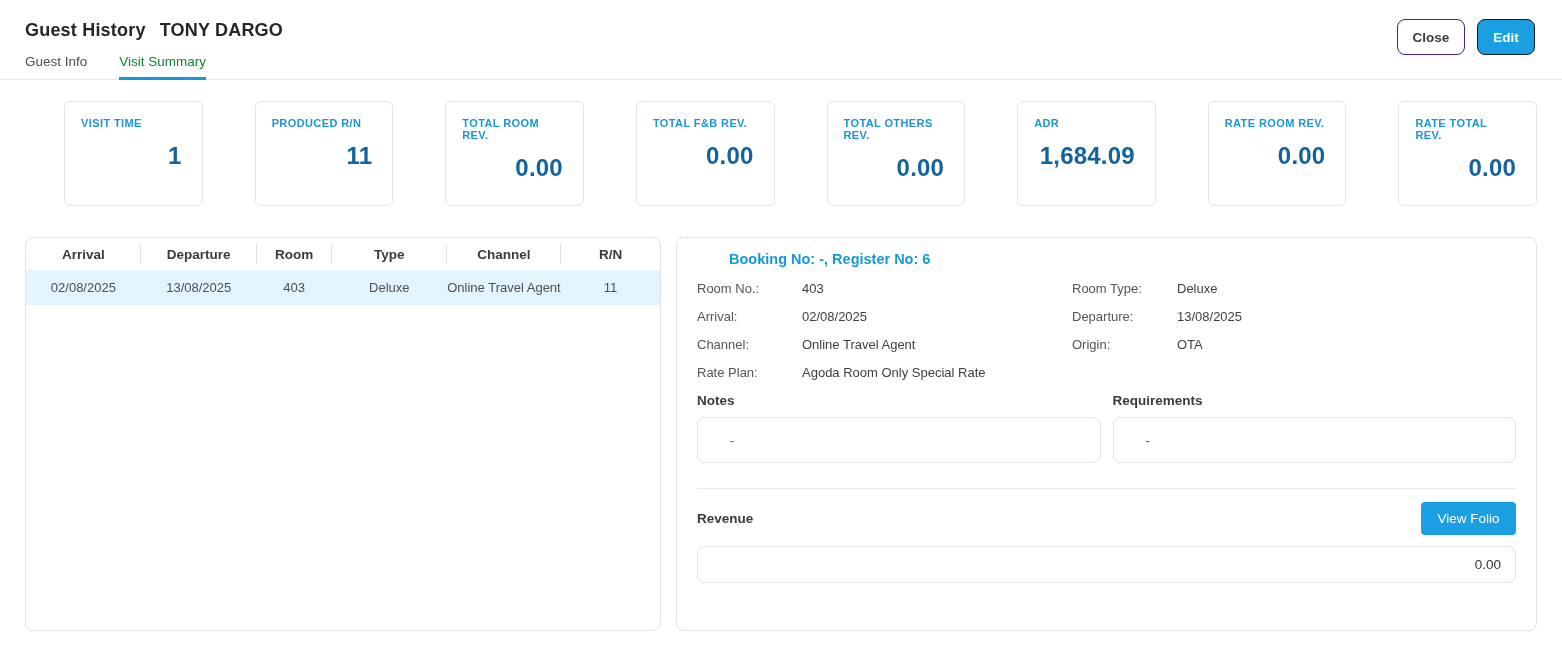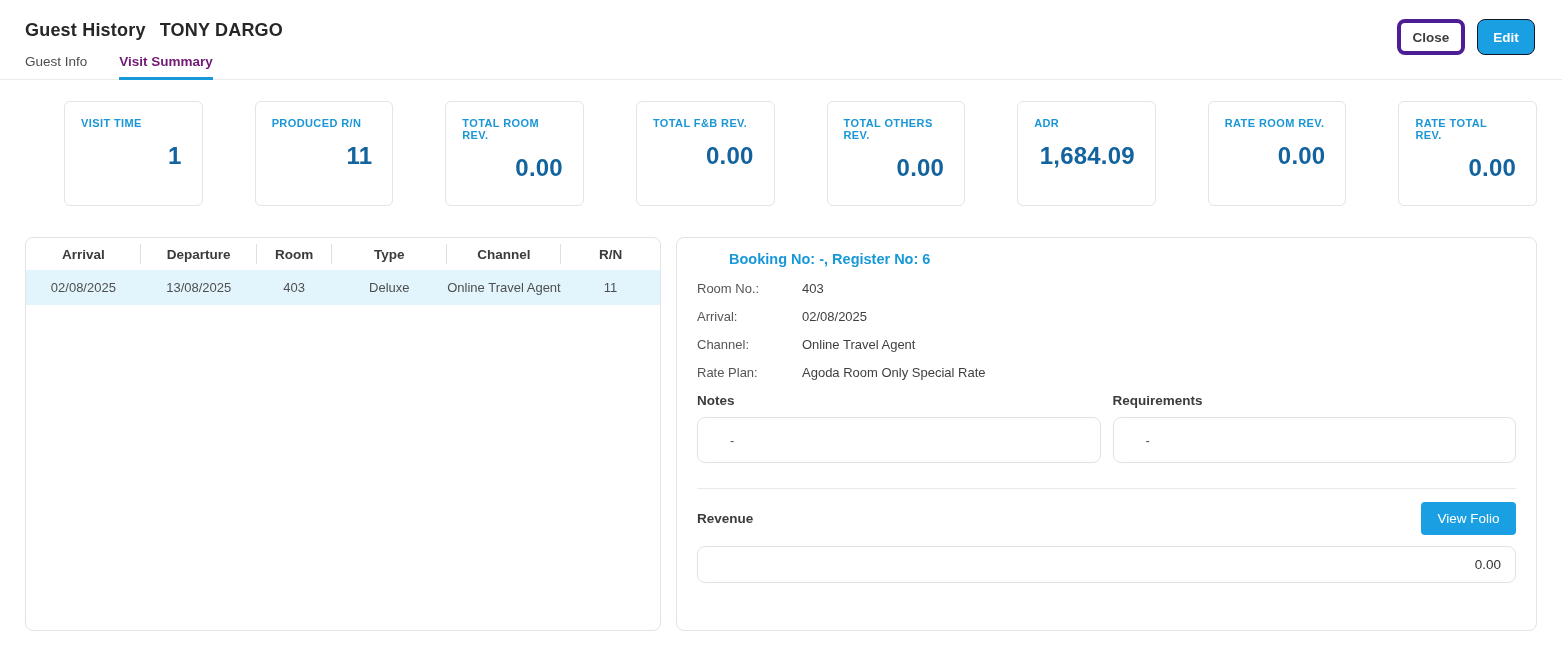--- a/index.html
+++ b/index.html
@@ -10,27 +10,27 @@
     color:#2b2b2b; position:relative; overflow:hidden;
   }
   .page { width:1562px; height:659px; position:relative; background:#fff; }
 
   
   .topbar { padding:20px 25px 0 25px; position:relative; }
   .page-title { font-size:18px; font-weight:bold; color:#262626; letter-spacing:.2px; }
   .page-title .guest-name { margin-left:14px; }
   .topbar-actions { position:absolute; top:19px; right:27px; display:flex; gap:12px; }
   .btn { font-family:inherit; font-size:13.5px; font-weight:bold; border-radius:8px; cursor:pointer; }
-  .btn-close { width:68px; height:36px; background:#fff; border:4px solid #4c1d95; color:#3d3d3d; }
+  .btn-close { width:68px; height:36px; background:#fff; border:1px solid #4c1d95; color:#3d3d3d; }
   .btn-edit  { width:58px; height:36px; background:#1b9fe3; border:1px solid #0f172a; color:#fff; }
 
   
   .tabs { margin-top:13px; padding:0 25px; border-bottom:1px solid #ebebeb; display:flex; gap:32px; }
   .tab { font-size:13.5px; color:#4d4d4d; padding-bottom:10px; position:relative; cursor:pointer; }
-  .tab.active { color:#701a75; font-weight:bold; }
+  .tab.active { color:#15803d; font-weight:normal; }
   .tab.active::after { content:""; position:absolute; left:0; right:0; bottom:-1px; height:3px; background:#1798d8; }
 
   
   .stats { display:flex; gap:13px; margin:21px 25px 0 25px; }
   .stat-card { flex:1; height:105px; background:#fff; border:1px solid #e4e4e4; border-radius:6px; padding:15px 20px 0 16px;margin-left:39px; }
   .stat-label { font-size:11px; font-weight:bold; color:#1b96d6; letter-spacing:.4px; text-transform:uppercase; }
   .stat-value { font-size:24px; font-weight:bold; color:#12639e; text-align:right; margin-top:13px; letter-spacing:.2px; }
 
   
   .main { display:flex; gap:15px; margin:31px 25px 0 25px; height:394px; }
@@ -168,20 +168,34 @@
           </div>
           <div class="detail-row">
             <span class="detail-label">Channel:</span>
             <span class="detail-value">Online Travel Agent</span>
           </div>
           <div class="detail-row">
             <span class="detail-label">Rate Plan:</span>
             <span class="detail-value">Agoda Room Only Special Rate</span>
           </div>
         </div>
+        <div class="details-col-right">
+          <div class="detail-row">
+            <span class="detail-label">Room Type:</span>
+            <span class="detail-value">Deluxe</span>
+          </div>
+          <div class="detail-row">
+            <span class="detail-label">Departure:</span>
+            <span class="detail-value">13/08/2025</span>
+          </div>
+          <div class="detail-row">
+            <span class="detail-label">Origin:</span>
+            <span class="detail-value">OTA</span>
+          </div>
+        </div>
       </div>
 
       <div class="sections">
         <div class="section-col">
           <div class="section-heading">Notes</div>
           <div class="section-box">-</div>
         </div>
         <div class="section-col">
           <div class="section-heading">Requirements</div>
           <div class="section-box">-</div>

